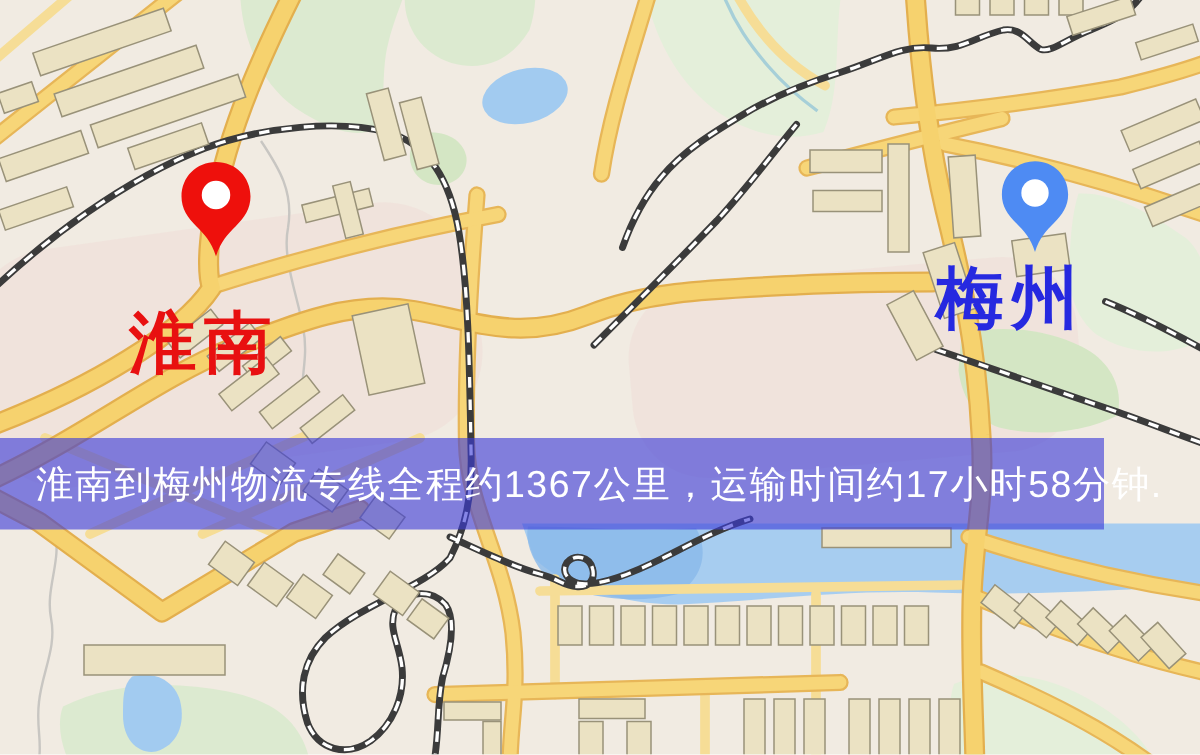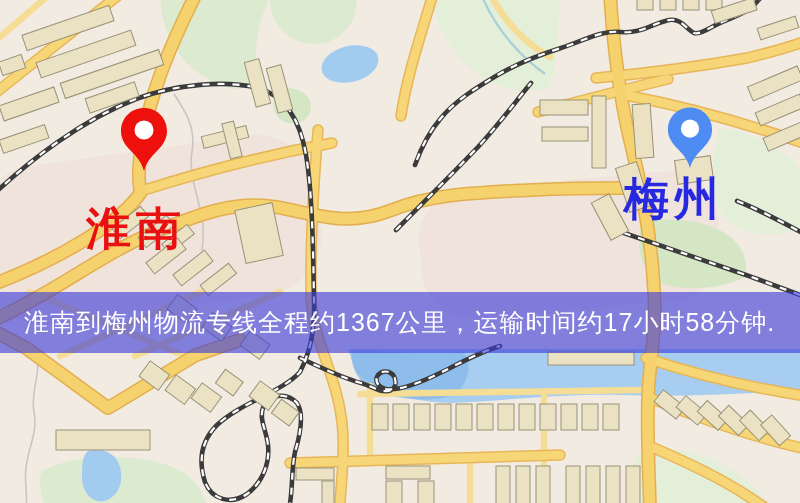--- a/index.html
+++ b/index.html
@@ -26,21 +26,21 @@
   .rw-base{fill:none;stroke:#3b3b3b;stroke-width:4.6;stroke-linecap:round;}
   .rw-dash{fill:none;stroke:#ffffff;stroke-width:2.2;stroke-dasharray:7 8;}
 
   .bld{fill:#ebe2c3;stroke:#999279;stroke-width:1;}
 
   
   .city-label{position:absolute;font-weight:900;font-size:45px;line-height:1;letter-spacing:5px;white-space:nowrap;}
   .origin-label{left:86px;top:176px;color:var(--origin_label,#e81010);margin-top:30px;}
   .dest-label{left:624px;top:176px;color:var(--destination_label,#2629e0);}
 
-  .route-banner{position:absolute;left:0;top:292px;width:800px;height:61px;
+  .route-banner{position:absolute;left:0;top:292px;width:736px;height:61px;
     background:var(--banner_bg,rgba(60,60,216,0.62));
     display:flex;align-items:center;box-sizing:border-box;padding-left:24px;}
   .route-banner span{color:var(--banner_text,#ffffff);font-size:25px;letter-spacing:1px;white-space:nowrap;}
 </style>
 </head>
 <body>
 
 <div class="stage">
   <svg width="800" height="503" viewBox="0 0 800 503">
     <defs>

